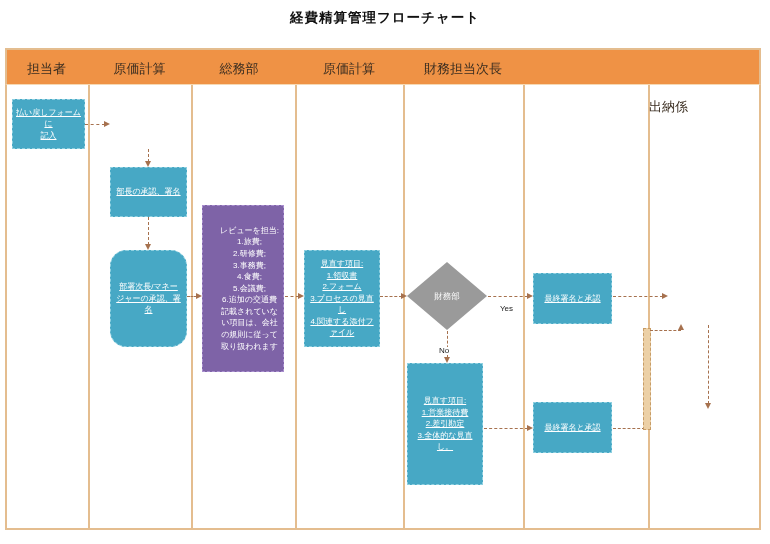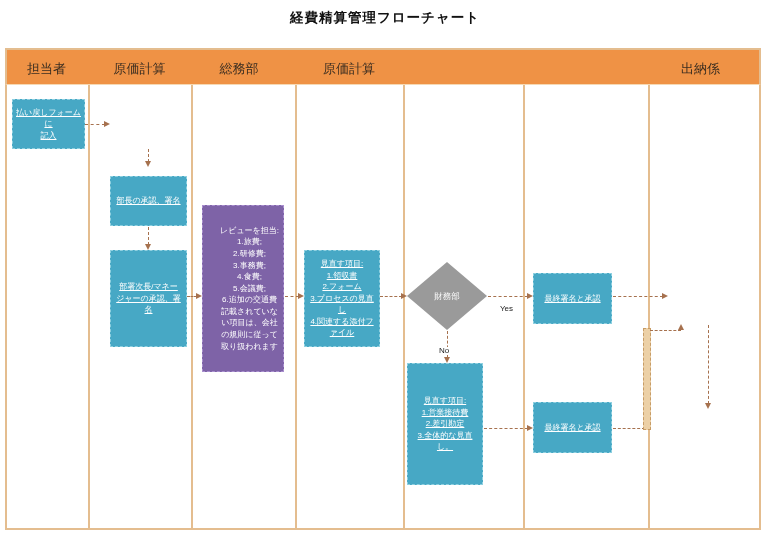--- a/index.html
+++ b/index.html
@@ -43,38 +43,38 @@
   .vconn{position:absolute;width:0;border-left:1px dashed var(--conn);z-index:4;}
   .ah{position:absolute;width:0;height:0;z-index:4;}
   .ah-r{border-top:3px solid transparent;border-bottom:3px solid transparent;border-left:6px solid var(--conn);}
   .ah-d{border-left:3px solid transparent;border-right:3px solid transparent;border-top:6px solid var(--conn);}
   .ah-u{border-left:3px solid transparent;border-right:3px solid transparent;border-bottom:6px solid var(--conn);}
   .riser{position:absolute;left:643px;top:328px;width:6px;height:100px;background:#ecd0a6;border:1px dashed #c79c66;box-sizing:content-box;z-index:4;}
   .edge-label{position:absolute;font-size:8px;color:#1c1c1c;background:#fff;padding:0 1px;z-index:6;line-height:1;}
   
   #n-fill_form{left:12px;top:99px;width:73px;height:50px;}
   #n-dept_review{left:110px;top:98px;width:77px;height:51px;}
-  #n-manager_sign{left:110px;top:176px;width:77px;height:50px;}
-  #n-deputy_sign{left:110px;top:250px;width:77px;height:97px;}
+  #n-manager_sign{left:110px;top:167px;width:77px;height:50px;}
+  #n-deputy_sign{left:110px;top:250px;width:77px;height:97px;border-radius:16px;}
   #n-admin_review{left:202px;top:205px;width:82px;height:167px;padding-left:16px;}
   #n-cost_review{left:304px;top:250px;width:76px;height:97px;}
   #n-finance_decision{left:407px;top:262px;width:80px;height:68px;font-size:8.5px;}
   #n-final_sign_top{left:533px;top:273px;width:79px;height:51px;}
   #n-payment{left:668px;top:273px;width:80px;height:51px;}
   #n-finance_review{left:407px;top:363px;width:76px;height:122px;}
   #n-final_sign_bottom{left:533px;top:402px;width:79px;height:51px;}
   #n-archive_note{left:660px;top:409px;width:97px;height:109px;}
   
   #lh-0{left:5px;width:83px;}
   #lh-1{left:88px;width:103px;}
   #lh-2{left:187px;width:104px;}
   #lh-3{left:295px;width:108px;text-align:right;}
   #lh-4{left:403px;width:120px;}
   #lh-5{left:523px;width:125px;}
-  #lh-6{left:644px;width:113px;}
+  #lh-6{left:612px;width:113px;margin-top:38px;}
 </style>
 </head>
 <body>
 
 <div id="canvas">
   <div class="title">経費精算管理フローチャート</div>
 
   <div class="frame"></div>
   <div class="hband"></div>
 
@@ -82,20 +82,21 @@
   <div class="vline" style="left:191px"></div>
   <div class="vline" style="left:295px"></div>
   <div class="vline" style="left:403px"></div>
   <div class="vline" style="left:523px"></div>
   <div class="vline" style="left:648px"></div>
 
   <div class="lane-header" id="lh-0">担当者</div>
   <div class="lane-header" id="lh-1">原価計算</div>
   <div class="lane-header" id="lh-2">総務部</div>
   <div class="lane-header" id="lh-3">原価計算</div>
+  <div class="lane-header" id="lh-4">財務担当次長</div>
   <div class="lane-header" id="lh-6">出納係</div>
 
   <div class="node teal" id="n-fill_form">払い戻しフォームに
 記入</div>
   <div class="node teal" id="n-manager_sign">部長の承認、署名</div>
   <div class="node teal" id="n-deputy_sign">部署次長/マネー
 ジャーの承認、署
 名</div>
   <div class="node purple" id="n-admin_review">レビューを担当:
 1.旅費;

